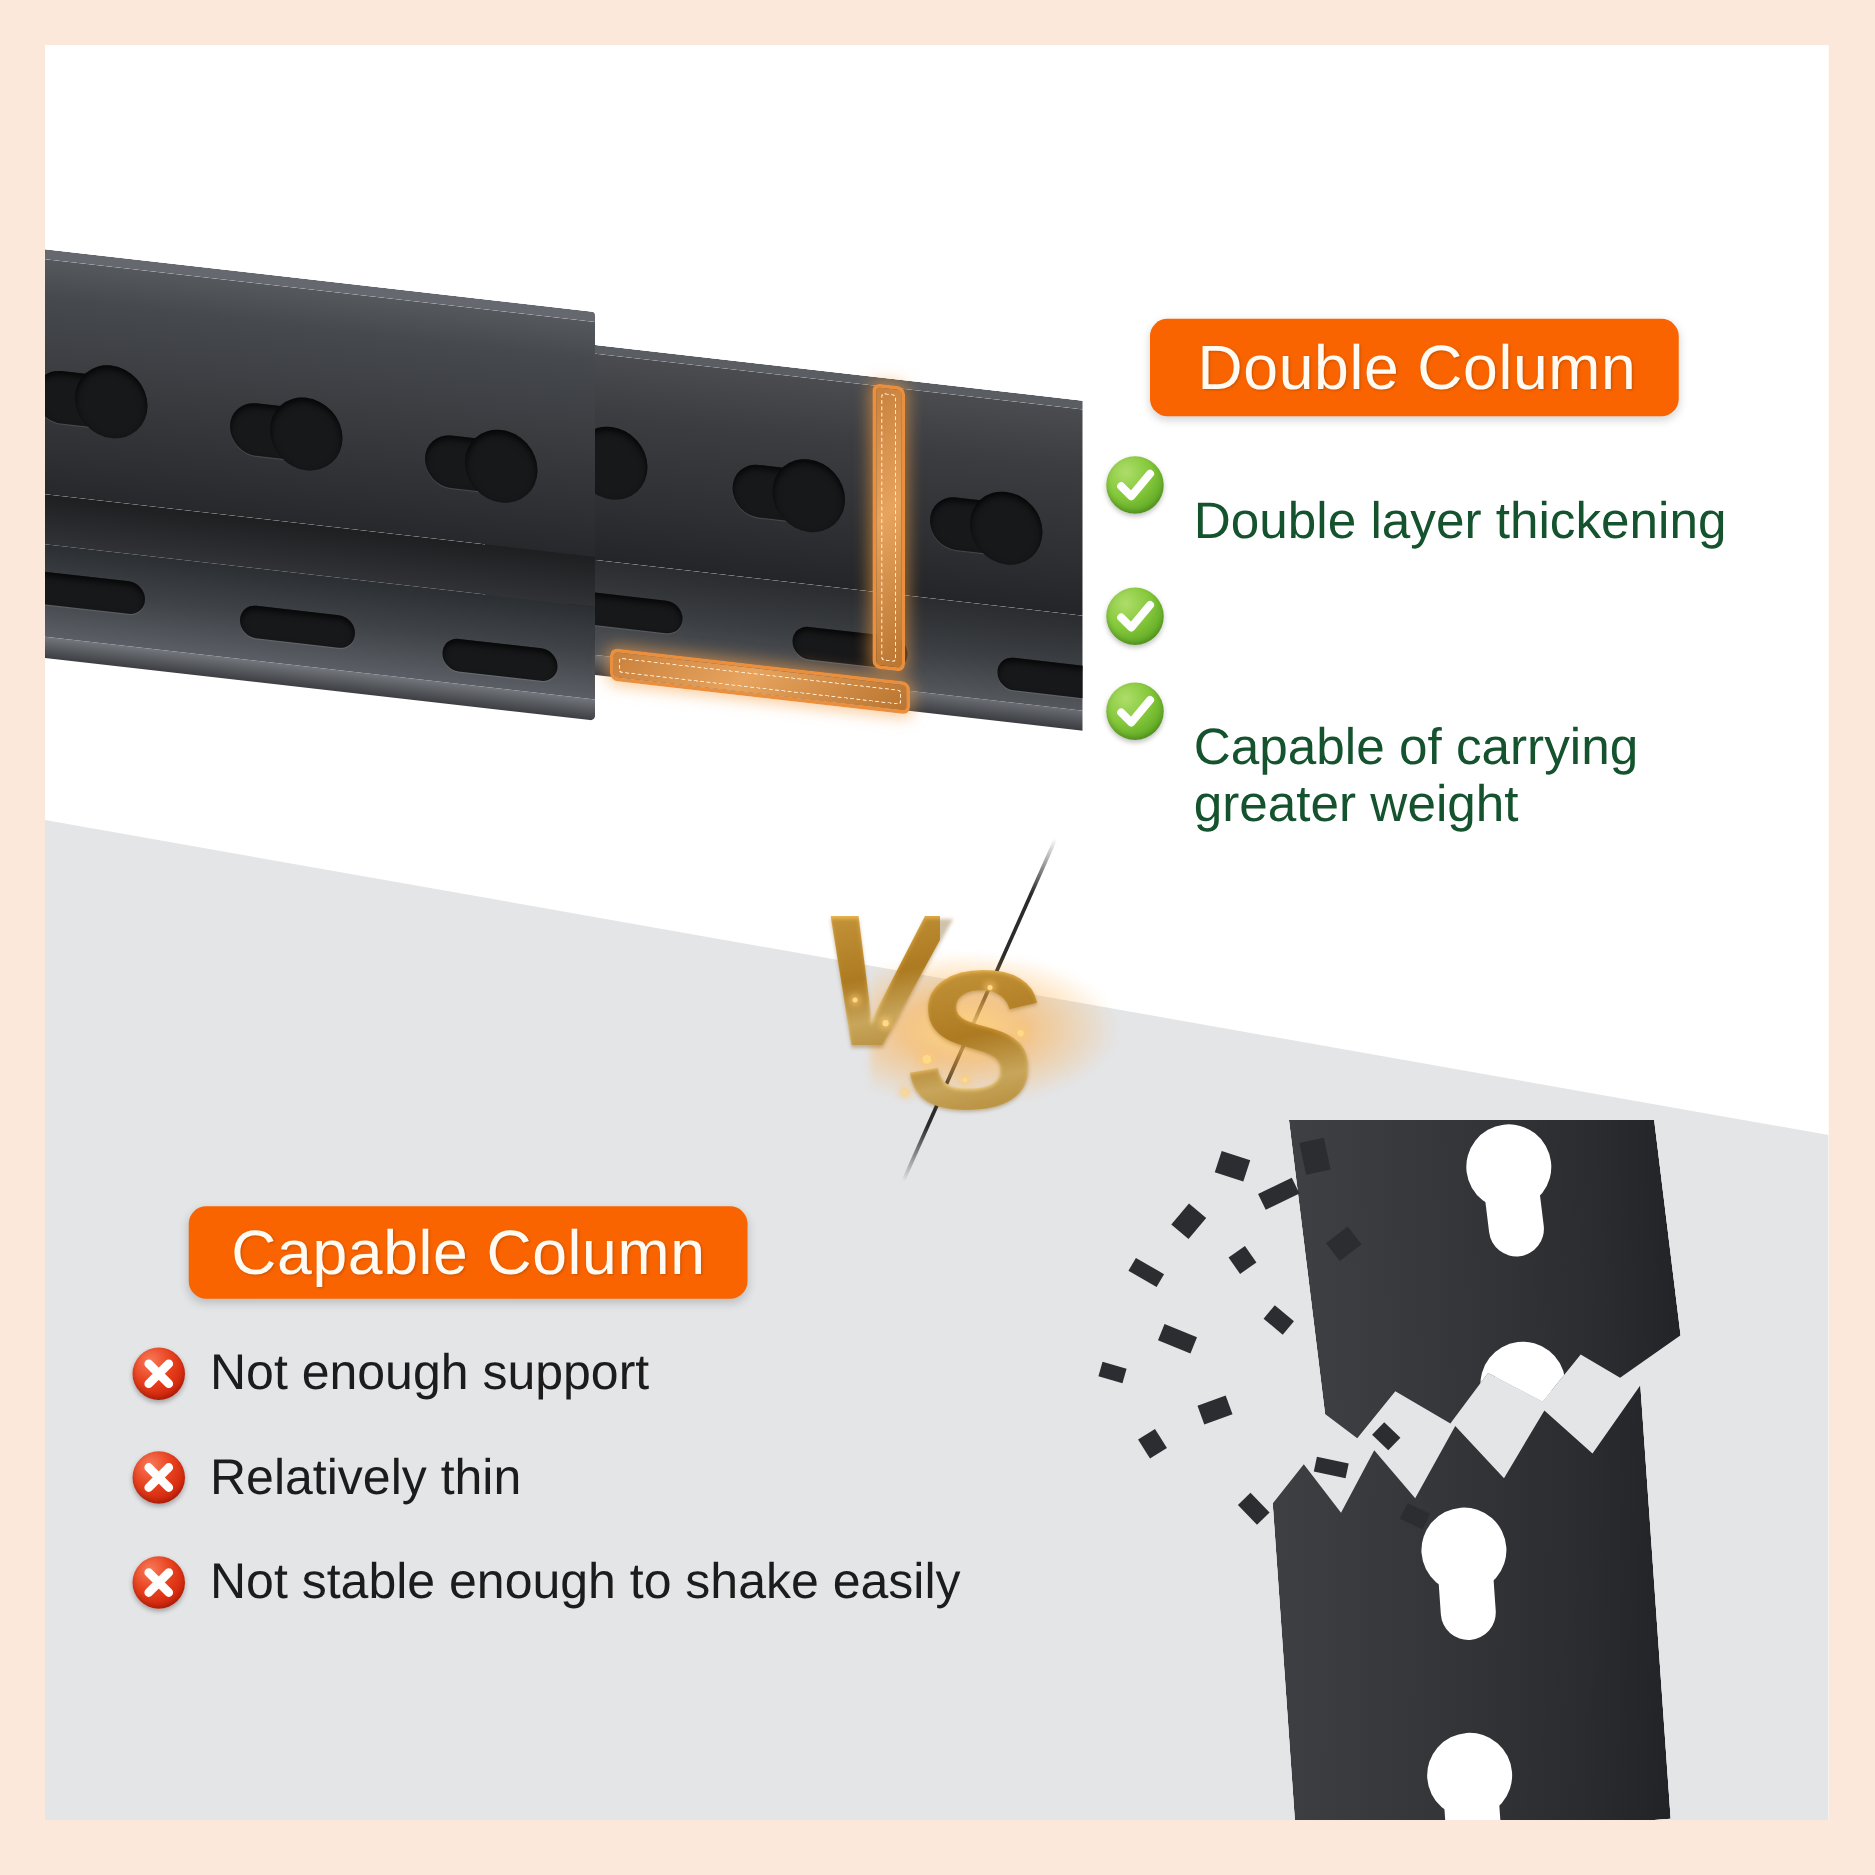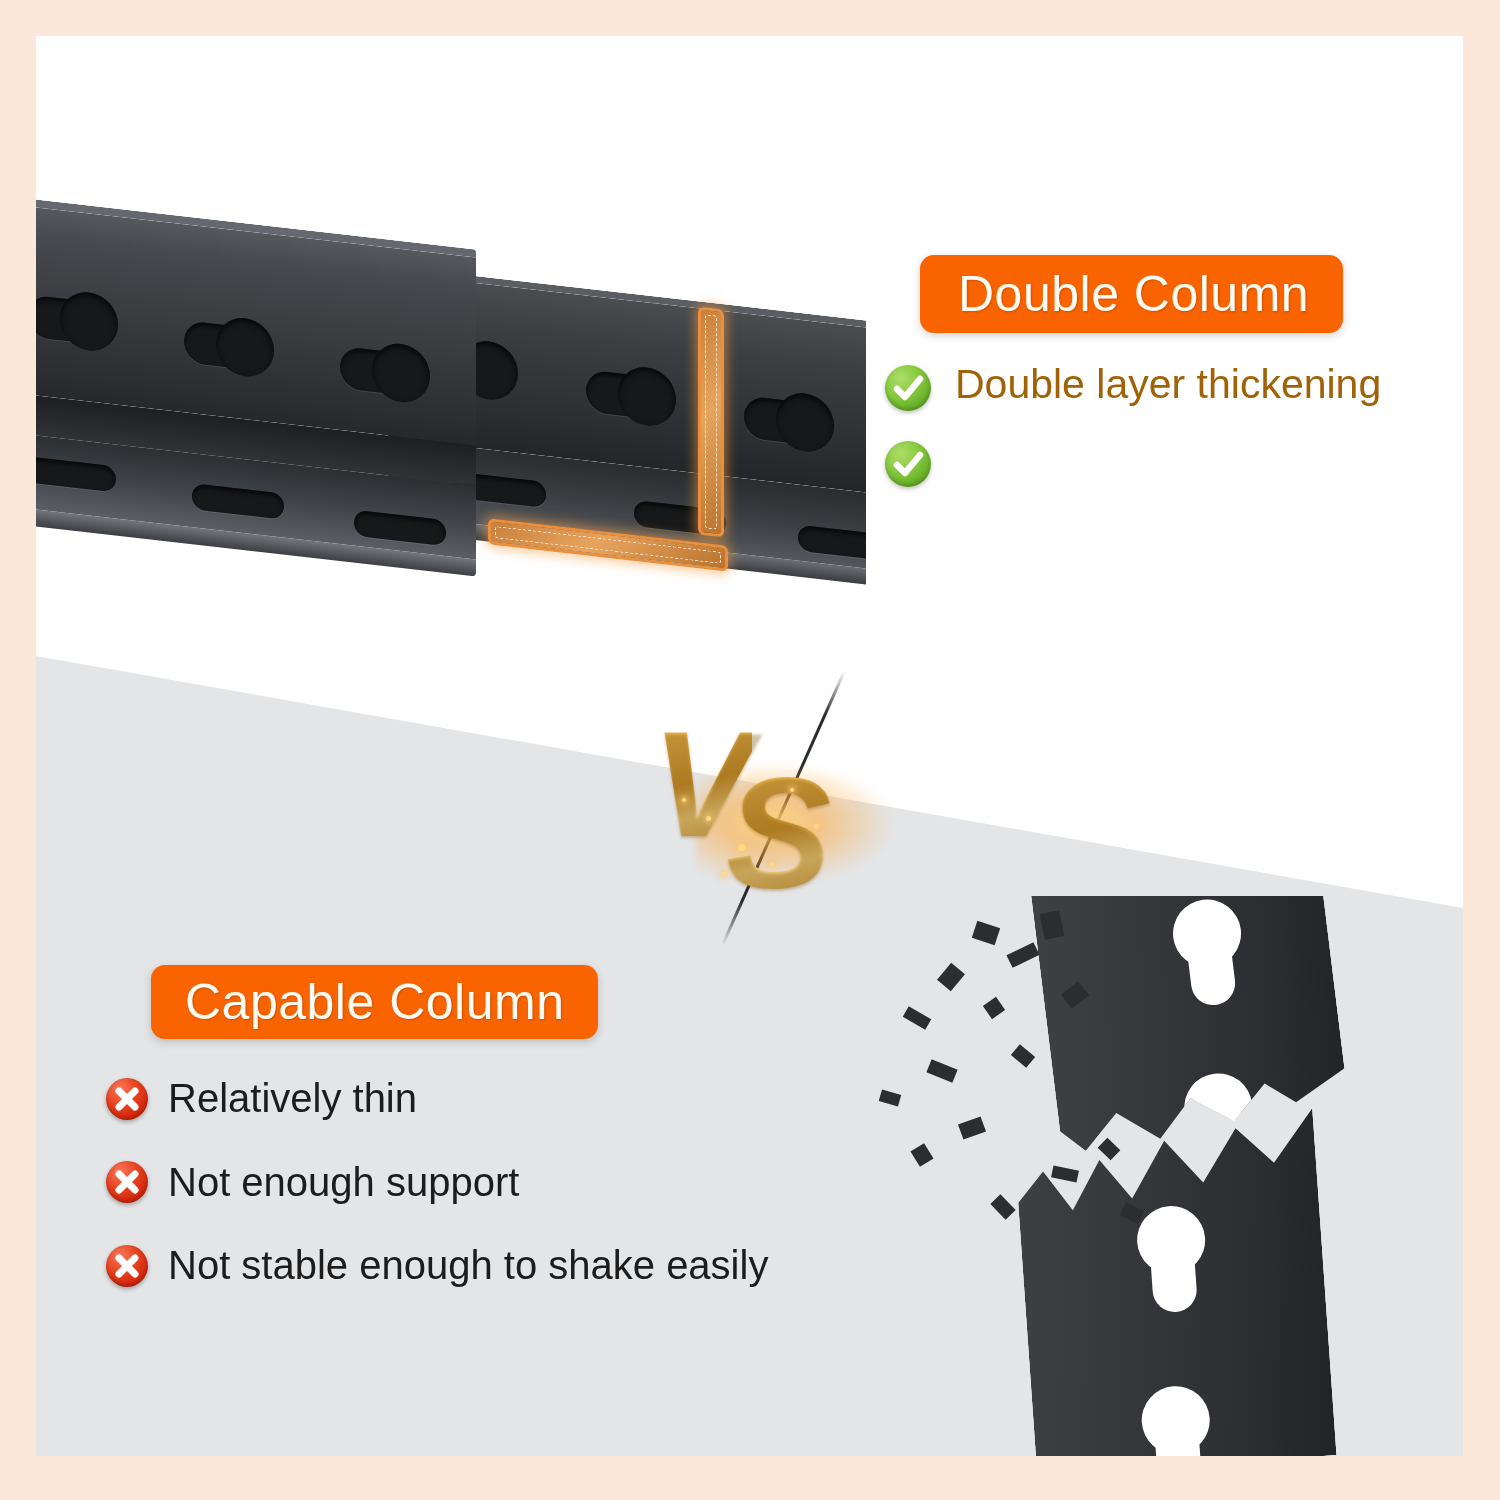--- a/index.html
+++ b/index.html
@@ -219,21 +219,21 @@
   .icon-cross {
     background:radial-gradient(circle at 34% 26%, #F87A5A 0%, #E8421F 40%, #CC2008 80%, #A81904 100%);
     box-shadow:0 2px 4px rgba(0,0,0,0.3), inset 0 -2px 4px rgba(0,0,0,0.2);
   }
   .bullet-icon svg { position:absolute; left:0; top:0; width:100%; height:100%; }
 
   .bullet-text {
     font-size:41px; line-height:1.14;
     font-family:"Liberation Sans", sans-serif;
   }
-  .list-double .bullet-text { color:#a16207; }
+  .list-double .bullet-text { color:#14532d;margin-top:32px; }
   .list-single .bullet-text { color:#1C1C1C; font-size:40px; }
 
   
   .photo-broken {
     position:absolute; left:820px; top:860px; width:607px; height:560px;
     z-index:8; overflow:hidden;
   }
   .post {
     position:absolute; background:linear-gradient(95deg,#3e4044 0%,#34363a 42%,#2a2c30 78%,#212326 100%);
   }
@@ -368,45 +368,53 @@
       </div>
 
       <div class="bullet">
         <span class="bullet-icon icon-check">
           <svg viewBox="0 0 46 46">
               <path d="M12 24 L20 32 L35 14" fill="none" stroke="#ffffff" stroke-width="6.5" stroke-linecap="round" stroke-linejoin="round"></path>
             </svg>
         </span>
       </div>
 
+      <div class="bullet">
+        <span class="bullet-icon icon-check">
+          <svg viewBox="0 0 46 46">
+              <path d="M12 24 L20 32 L35 14" fill="none" stroke="#ffffff" stroke-width="6.5" stroke-linecap="round" stroke-linejoin="round"></path>
+            </svg>
+        </span>
+        <span class="bullet-text" style="max-width:430px;">Capable of carrying greater weight</span>
+      </div>
 
     </div>
 
     <div class="badge badge-single">
       <span class="badge-label">Capable Column</span>
     </div>
 
     <div class="list list-single">
 
       <div class="bullet">
         <span class="bullet-icon icon-cross">
           <svg viewBox="0 0 42 42">
               <path d="M13 13 L29 29 M29 13 L13 29" fill="none" stroke="#ffffff" stroke-width="7" stroke-linecap="round"></path>
             </svg>
         </span>
-        <span class="bullet-text">Relatively thin</span>
+        <span class="bullet-text">Not enough support</span>
       </div>
 
       <div class="bullet">
         <span class="bullet-icon icon-cross">
           <svg viewBox="0 0 42 42">
               <path d="M13 13 L29 29 M29 13 L13 29" fill="none" stroke="#ffffff" stroke-width="7" stroke-linecap="round"></path>
             </svg>
         </span>
-        <span class="bullet-text">Not enough support</span>
+        <span class="bullet-text">Relatively thin</span>
       </div>
 
       <div class="bullet">
         <span class="bullet-icon icon-cross">
           <svg viewBox="0 0 42 42">
               <path d="M13 13 L29 29 M29 13 L13 29" fill="none" stroke="#ffffff" stroke-width="7" stroke-linecap="round"></path>
             </svg>
         </span>
         <span class="bullet-text">Not stable enough to shake easily</span>
       </div>

